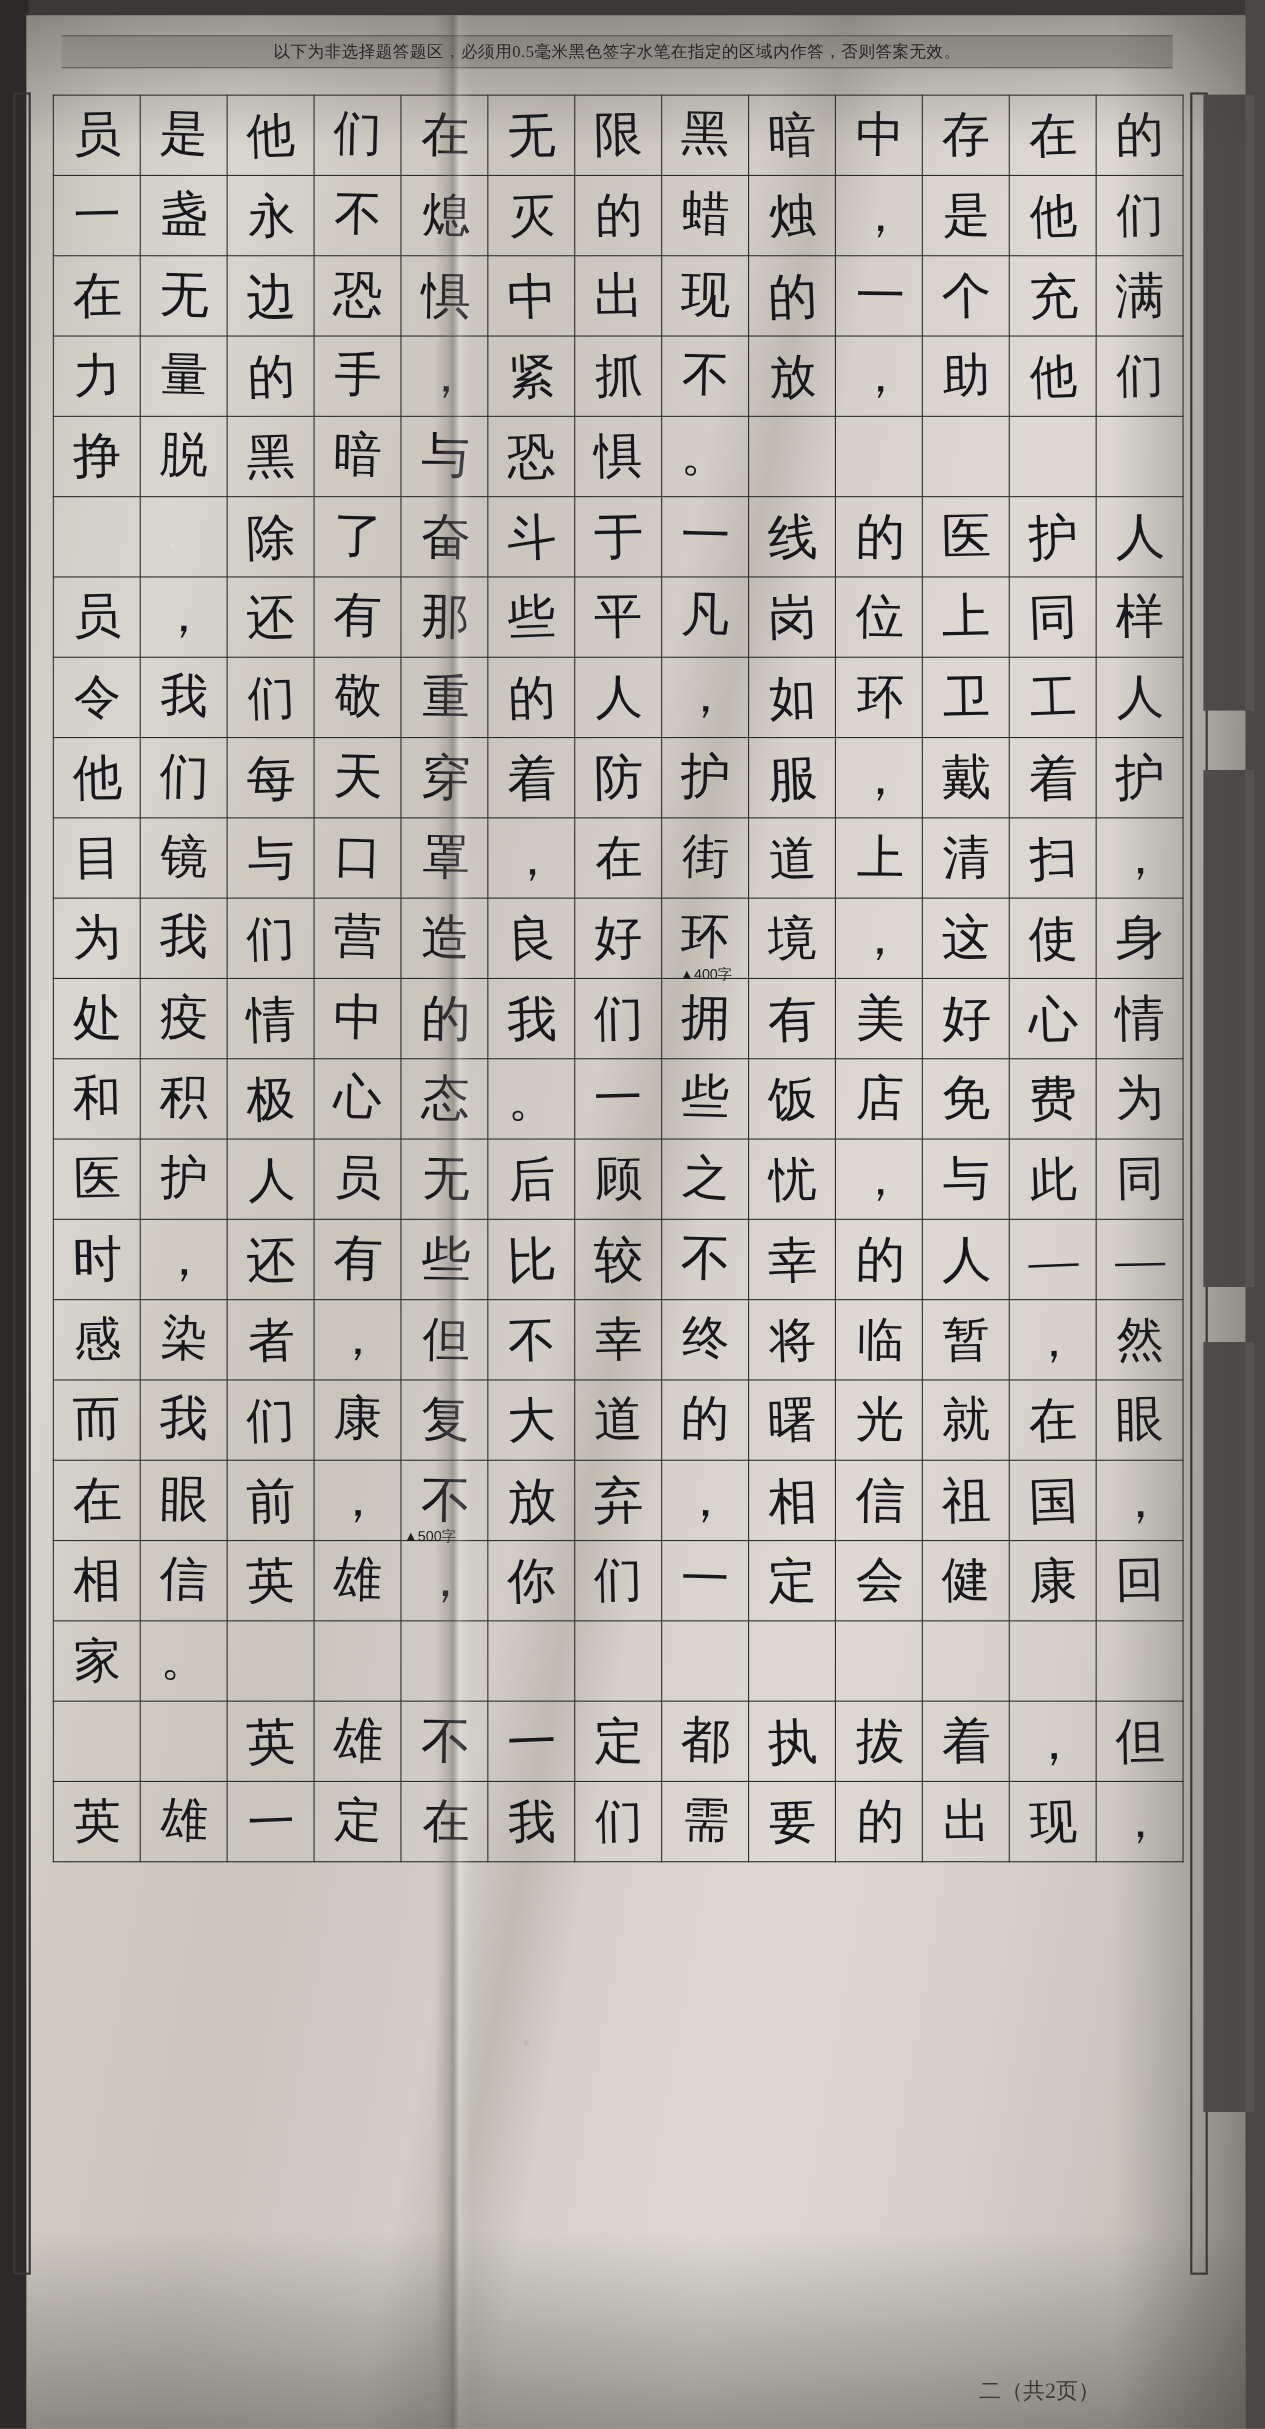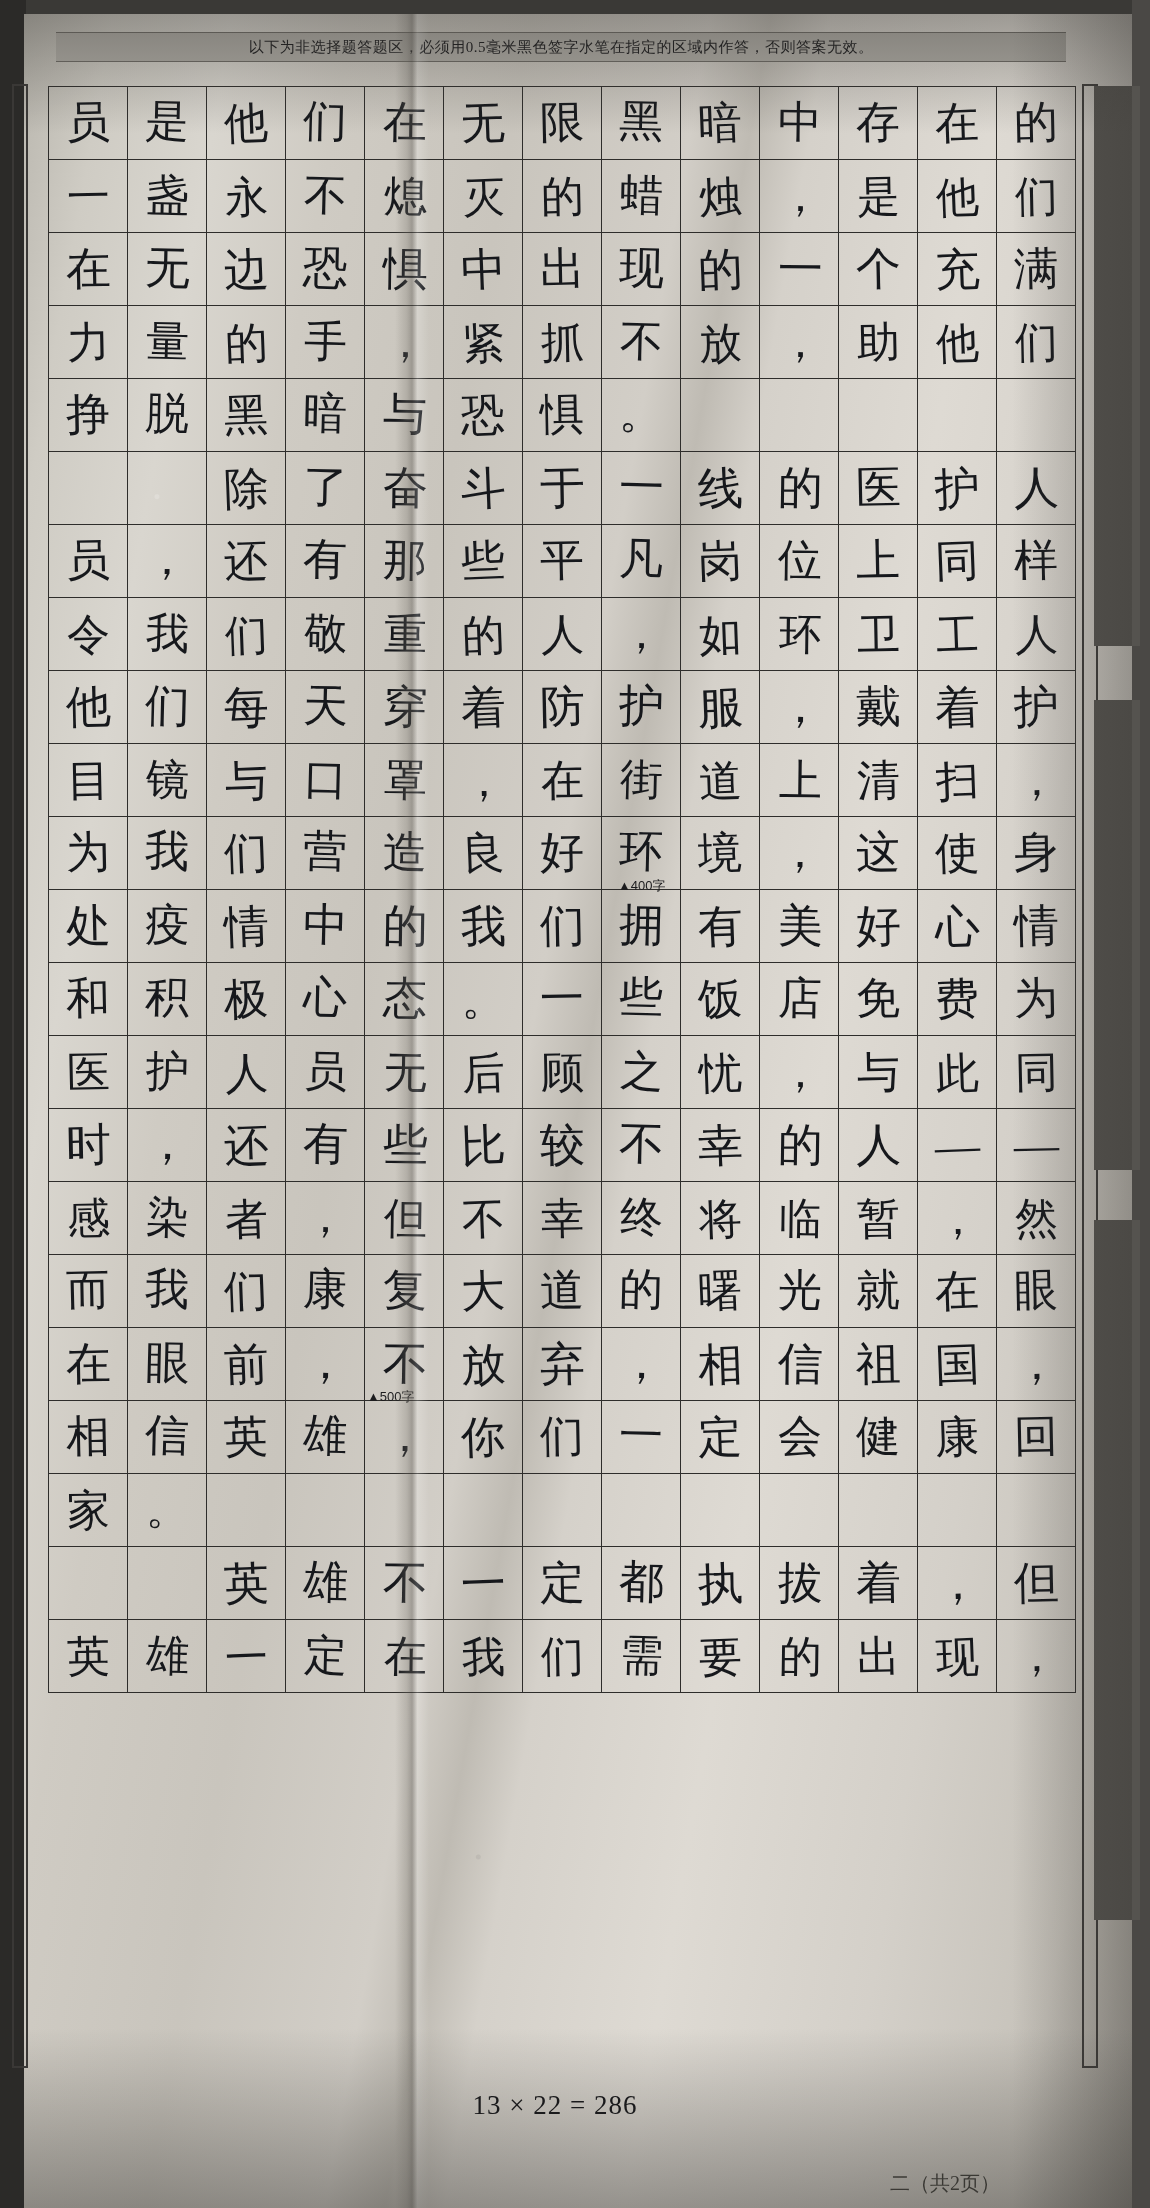--- a/index.html
+++ b/index.html
@@ -178,21 +178,20 @@
     color: #1a1a1c;
     letter-spacing: 1px;
   }
   .footer-note {
     position: absolute;
     right: 150px;
     font-family: "Liberation Serif", serif;
     font-size: 20px;
     color: #24231f;
     opacity: .8;
-    margin-top: 10px;
   }
 
   
   .speckle {
     position: absolute;
     inset: 0;
     background:
       radial-gradient(circle at 12% 22%, rgba(255,255,255,.18) 0 2px, transparent 3px),
       radial-gradient(circle at 72% 61%, rgba(255,255,255,.15) 0 2px, transparent 3px),
       radial-gradient(circle at 41% 84%, rgba(0,0,0,.06) 0 2px, transparent 3px);
@@ -557,16 +556,15 @@
           </tr>
         </tbody>
     </table>
   </div>
 
   <div class="crease"></div>
   <div class="shadow-top"></div>
   <div class="shadow-rightband"></div>
   <div class="shadow-bottom"></div>
 
-  <div class="grid-caption" style="top:2090px;">13 × 22 = 286</div>
   <div class="footer-note" style="top:2160px;">二（共2页）</div>
 
 </div>
 
 </body></html>

